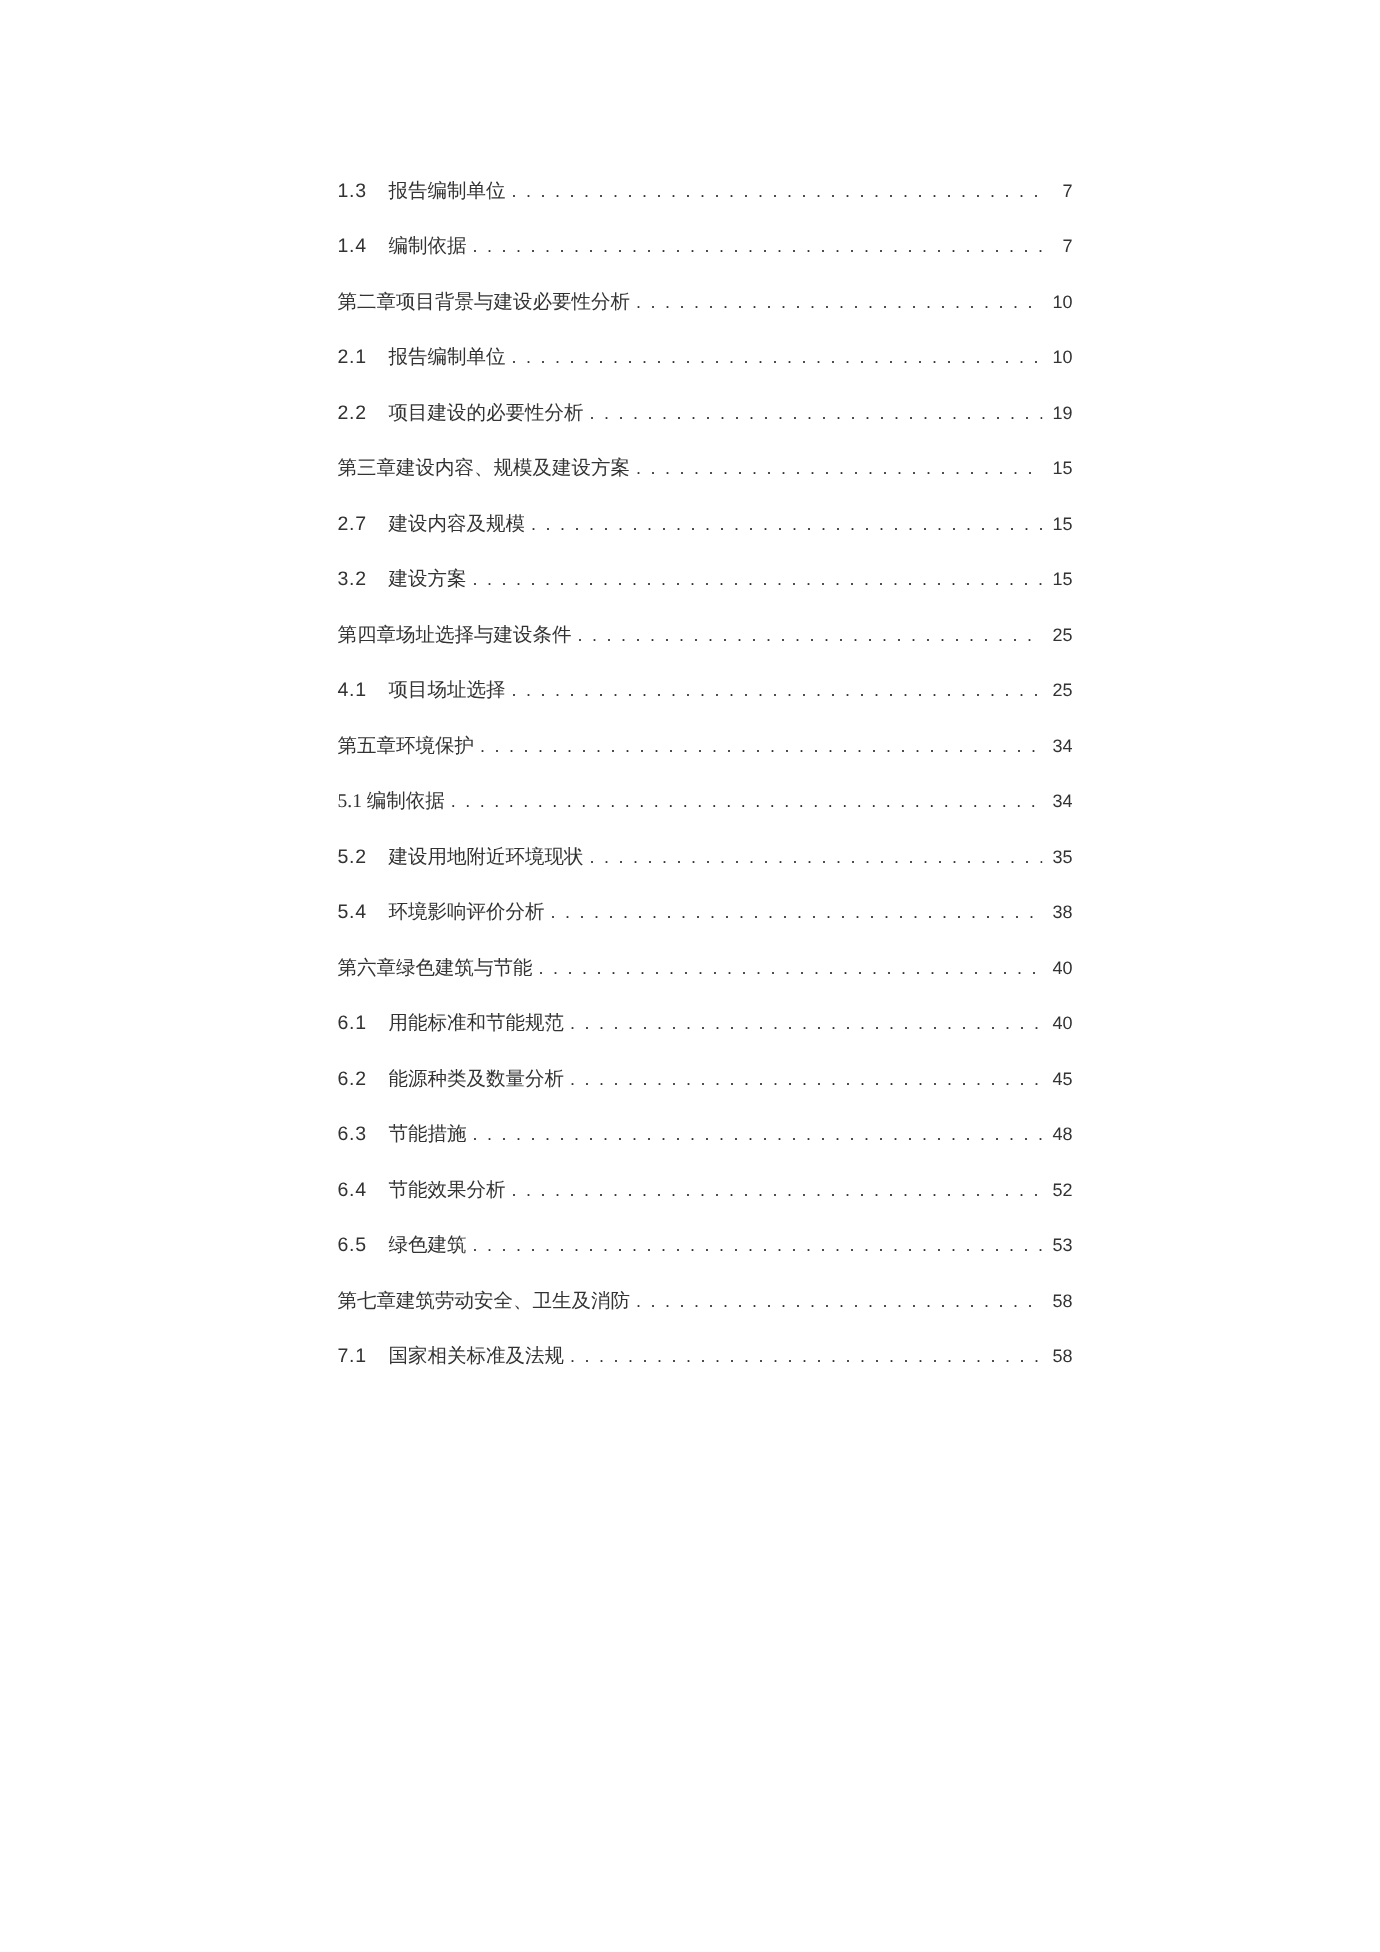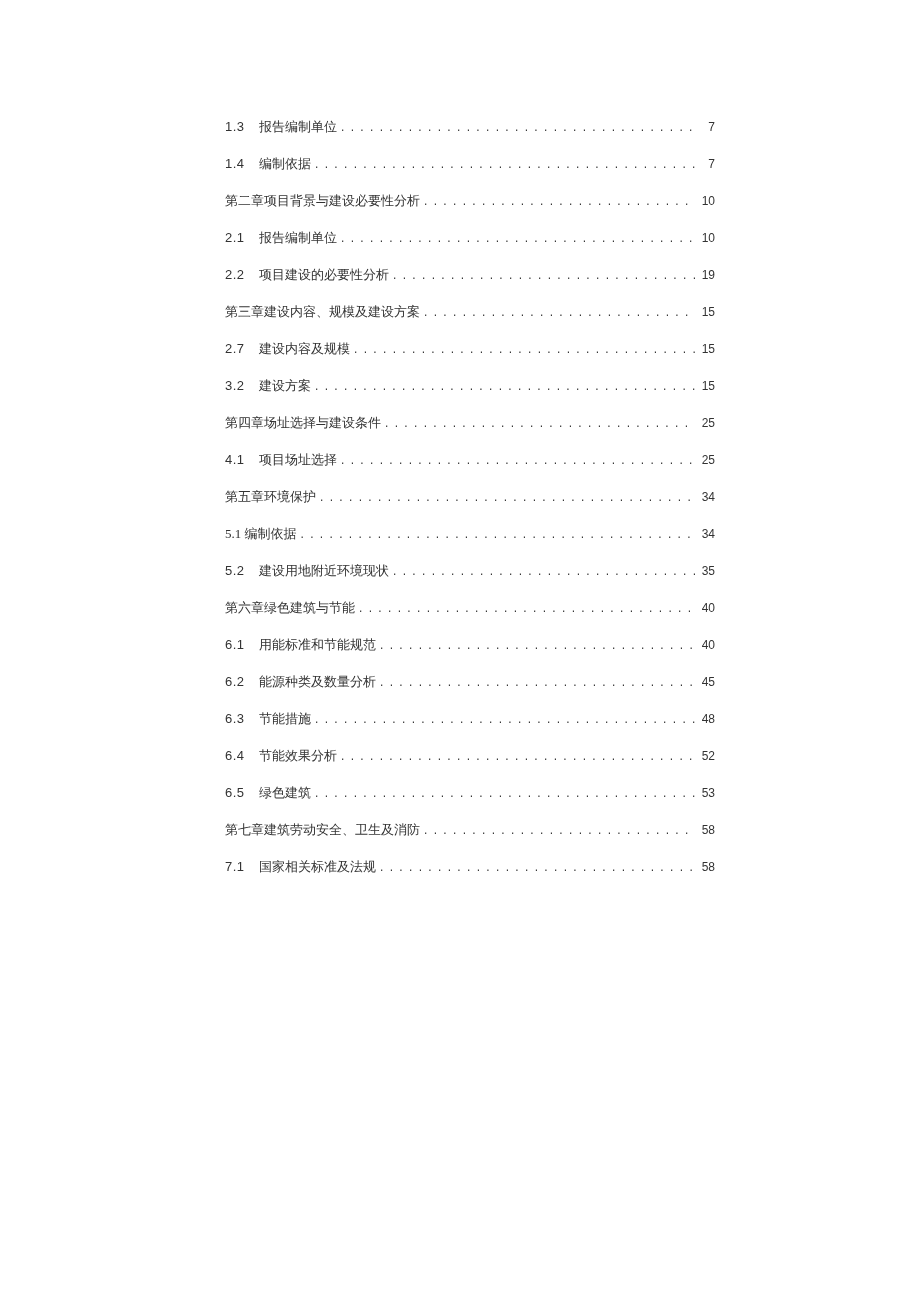--- a/index.html
+++ b/index.html
@@ -135,20 +135,26 @@
         <span class="toc-title">5.1 编制依据</span>
         <span class="toc-leader"></span>
         <span class="toc-page">34</span>
       </div>
       <div class="toc-entry">
         <span class="toc-num">5.2</span>
         <span class="toc-title">建设用地附近环境现状</span>
         <span class="toc-leader"></span>
         <span class="toc-page">35</span>
       </div>
+      <div class="toc-entry">
+        <span class="toc-num">5.4</span>
+        <span class="toc-title">环境影响评价分析</span>
+        <span class="toc-leader"></span>
+        <span class="toc-page">38</span>
+      </div>
       <div class="toc-entry chapter">
         <span class="toc-num"></span>
         <span class="toc-title">第六章绿色建筑与节能</span>
         <span class="toc-leader"></span>
         <span class="toc-page">40</span>
       </div>
       <div class="toc-entry">
         <span class="toc-num">6.1</span>
         <span class="toc-title">用能标准和节能规范</span>
         <span class="toc-leader"></span>

